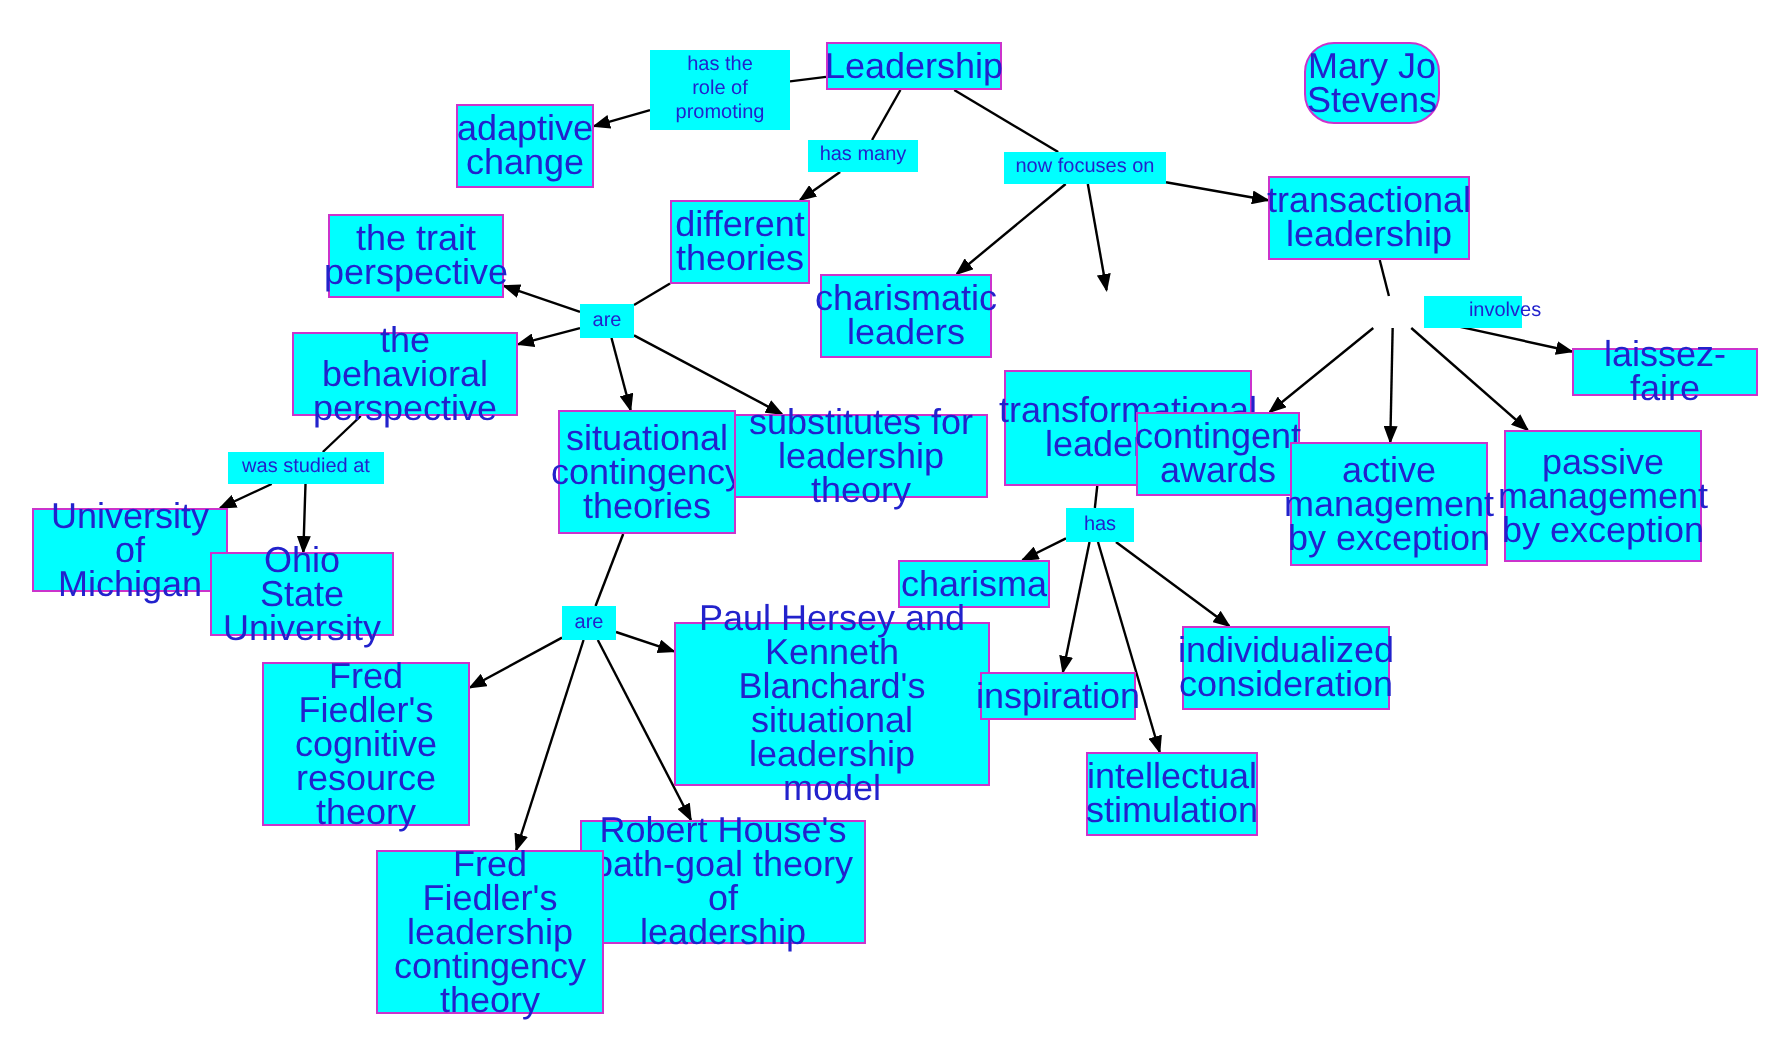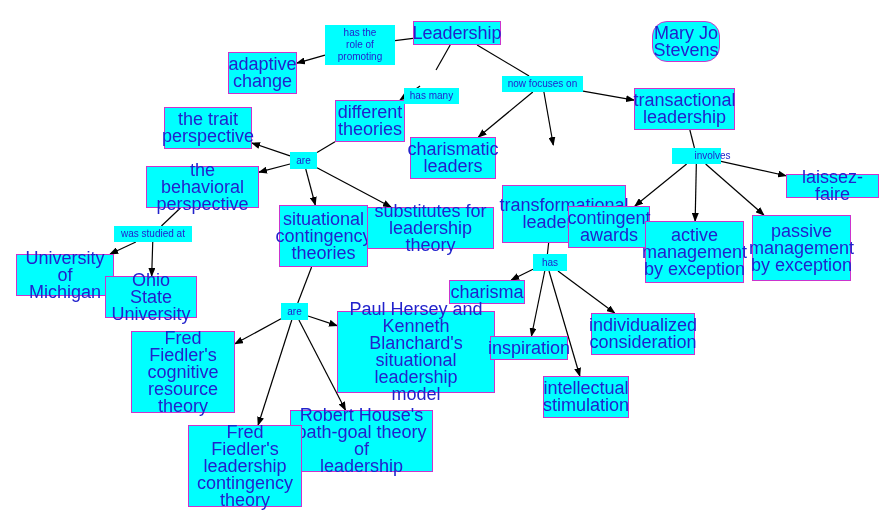--- a/index.html
+++ b/index.html
@@ -141,21 +141,21 @@
       <div class="node" style="left: 290px; top: 410px; width: 143px; height: 62px;">Robert House's
 path-goal theory of
 leadership</div>
       <div class="node" style="left: 188px; top: 425px; width: 114px; height: 82px;">Fred Fiedler's
 leadership
 contingency
 theory</div>
       <div class="link-label" style="left: 325px; top: 25px; width: 70px; height: 40px;">has the
 role of
 promoting</div>
-      <div class="link-label" style="left: 404px; top: 70px; width: 55px; height: 16px; margin-top: 18px;">has many</div>
+      <div class="link-label" style="left: 404px; top: 70px; width: 55px; height: 16px;">has many</div>
       <div class="link-label" style="left: 502px; top: 76px; width: 81px; height: 16px;">now focuses on</div>
       <div class="link-label" style="left: 290px; top: 152px; width: 27px; height: 17px;">are</div>
-      <div class="link-label" style="left: 672px; top: 148px; width: 49px; height: 16px; padding-left: 35px;">involves</div>
+      <div class="link-label" style="left: 712px; top: 148px; width: 49px; height: 16px; padding-left: 35px;">involves</div>
       <div class="link-label" style="left: 114px; top: 226px; width: 78px; height: 16px;">was studied at</div>
       <div class="link-label" style="left: 533px; top: 254px; width: 34px; height: 17px;">has</div>
       <div class="link-label" style="left: 281px; top: 303px; width: 27px; height: 17px;">are</div>
     </div>
 </div>
 
 </body></html>

